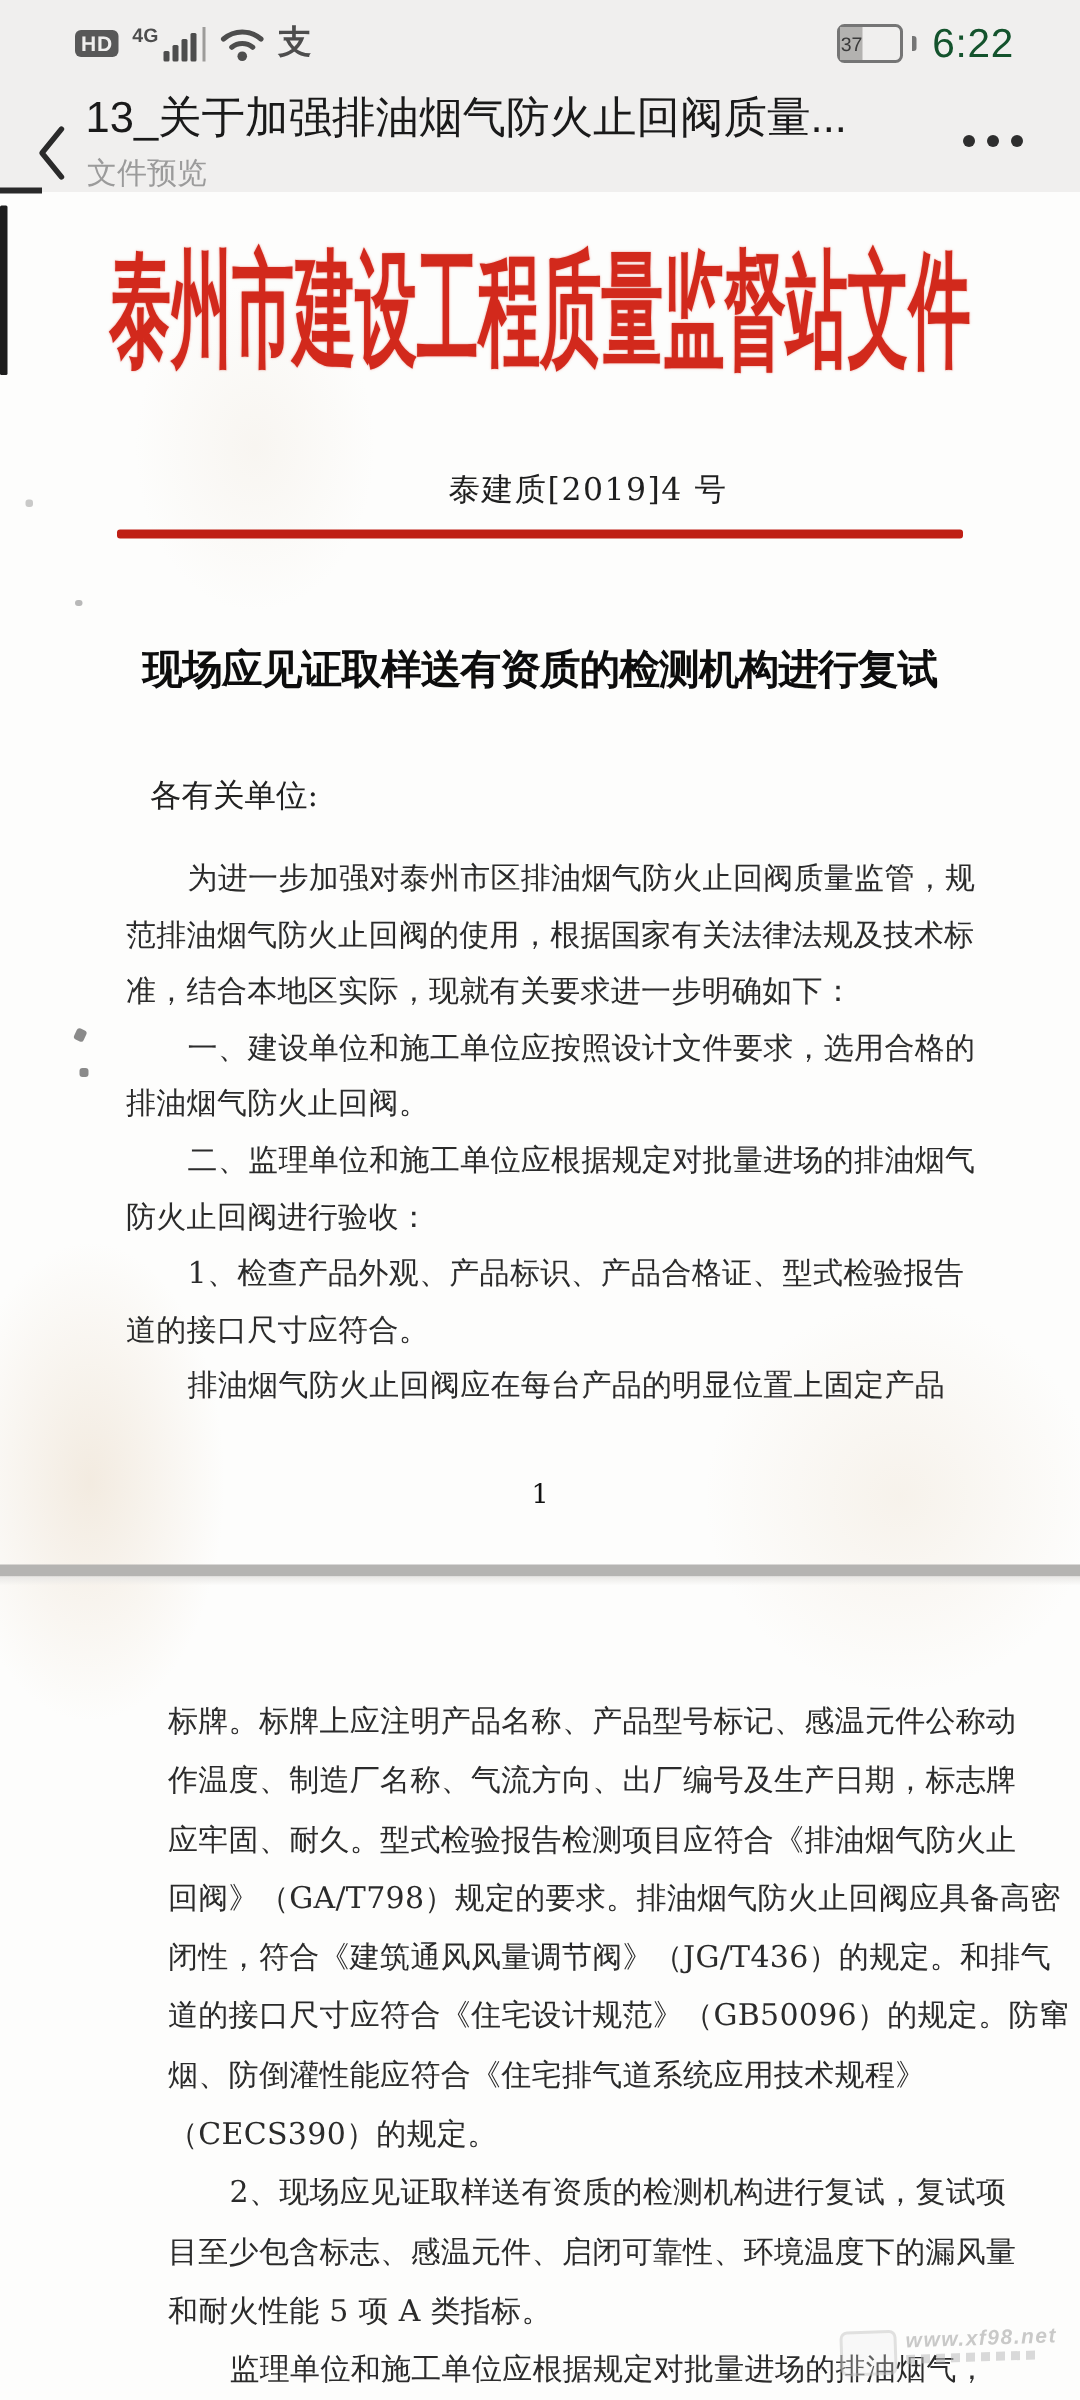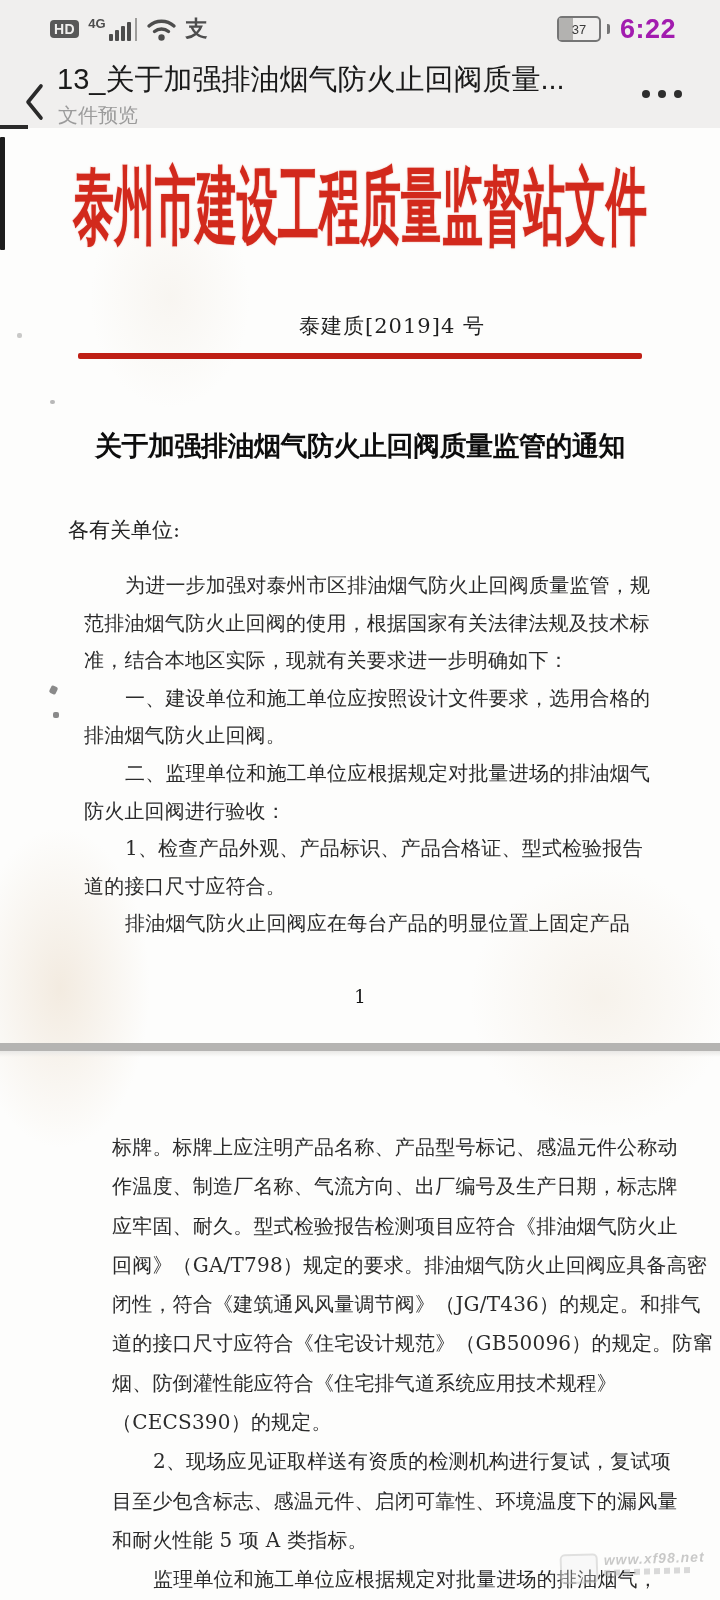--- a/index.html
+++ b/index.html
@@ -21,25 +21,25 @@
     border-radius:4px;padding:2px 4px;line-height:1;letter-spacing:.5px;
   }
   .net-group{display:flex;align-items:flex-end;gap:2px;height:24px;}
   .net-4g{font-size:13px;font-weight:bold;align-self:flex-start;line-height:1;margin-right:1px;}
   .bar{width:4px;background:#4d4d4d;border-radius:1px;}
   .bar1{height:7px}.bar2{height:11px}.bar3{height:15px}.bar4{height:19px}
   .bar-roam{width:2px;height:23px;background:#9d9c9a;margin-left:2px;}
   .alipay-glyph{font-size:22px;font-weight:bold;color:#4d4d4d;line-height:1;
     font-family:"DejaVu Sans",sans-serif;}
   .battery{position:relative;width:40px;height:22px;border:2px solid #757575;border-radius:5px;
-    display:flex;align-items:center;justify-content:center;background:#f0efee;}
+    display:flex;align-items:center;justify-content:flex-start;background:#f0efee;}
   .battery-fill{position:absolute;left:0;top:0;bottom:0;width:36%;background:#b3b2b0;}
   .battery-num{position:relative;font-size:13px;color:#3a3a3a;z-index:1;font-weight:500;}
   .battery-nub{width:3px;height:10px;background:#757575;border-radius:0 2px 2px 0;margin-right:4px;}
-  .sb-time{font-size:27px;color:#a21caf;font-weight:700;letter-spacing:.5px;}
+  .sb-time{font-size:27px;color:#14532d;font-weight:400;letter-spacing:.5px;}
   
   .nav-bar{
     position:absolute;top:46px;left:0;width:720px;height:82px;background:#f0efee;
   }
   .back-btn{position:absolute;left:16px;top:66px;width:36px;height:46px;transform:translateY(-33px);
     display:flex;align-items:center;justify-content:center;}
   .nav-title{
     position:absolute;left:57px;top:14px;width:570px;font-size:29px;color:#1a1a1a;
     white-space:nowrap;overflow:hidden;line-height:1.35;
   }
@@ -72,21 +72,21 @@
     display:inline-block;font-size:41px;font-weight:bold;color:#d2291c;
     transform:scaleY(2.05);letter-spacing:0px;white-space:nowrap;
     text-shadow:0 0 1px rgba(210,41,28,.55);
   }
   .doc-number{position:absolute;top:184px;left:0;width:720px;text-align:center;
     font-size:21px;color:#1f1f1f;letter-spacing:1px;padding-left:32px;}
   .red-rule{position:absolute;top:225px;left:78px;width:564px;height:6px;
     background:#bf1f15;border-radius:2px;}
   .doc-title{position:absolute;top:300px;left:0;width:720px;text-align:center;
     font-size:27px;font-weight:bold;color:#0d0d0d;letter-spacing:-.5px;}
-  .salutation{position:absolute;top:388px;left:68px;font-size:21px;color:#222;}
+  .salutation{position:absolute;top:388px;left:100px;font-size:21px;color:#222;}
   .body-block{position:absolute;left:84px;width:572px;font-size:20px;color:#2b2b2b;
     letter-spacing:.2px;}
   .body-1{top:428px;margin-top:11px;}
   .body-1 .doc-line{line-height:37.6px;height:37.6px;}
   .body-2{top:1000px;}
   .body-2 .doc-line{line-height:39.3px;height:39.3px;margin-left:28px;}
   .doc-line{white-space:nowrap;}
   .doc-line.indent{padding-left:41px;}
   .page-number{position:absolute;top:858px;left:0;width:720px;text-align:center;
     font-size:18px;color:#111;}
@@ -163,21 +163,21 @@
     <div class="speck speck1"></div>
     <div class="speck speck2"></div>
     <div class="speck speck3"></div>
     <div class="speck speck4"></div>
 
     <div class="letterhead">
       <span class="letterhead-text">泰州市建设工程质量监督站文件</span>
     </div>
     <div class="doc-number">泰建质[2019]4 号</div>
     <div class="red-rule"></div>
-    <div class="doc-title">关于加强排油烟气防火止回阀质量监管的通知</div>
+    <div class="doc-title">现场应见证取样送有资质的检测机构进行复试</div>
     <div class="salutation">各有关单位:</div>
     <div class="body-block body-1">
         <div class="doc-line indent">为进一步加强对泰州市区排油烟气防火止回阀质量监管，规</div>
         <div class="doc-line">范排油烟气防火止回阀的使用，根据国家有关法律法规及技术标</div>
         <div class="doc-line">准，结合本地区实际，现就有关要求进一步明确如下：</div>
         <div class="doc-line indent">一、建设单位和施工单位应按照设计文件要求，选用合格的</div>
         <div class="doc-line">排油烟气防火止回阀。</div>
         <div class="doc-line indent">二、监理单位和施工单位应根据规定对批量进场的排油烟气</div>
         <div class="doc-line">防火止回阀进行验收：</div>
         <div class="doc-line indent">1、检查产品外观、产品标识、产品合格证、型式检验报告</div>

